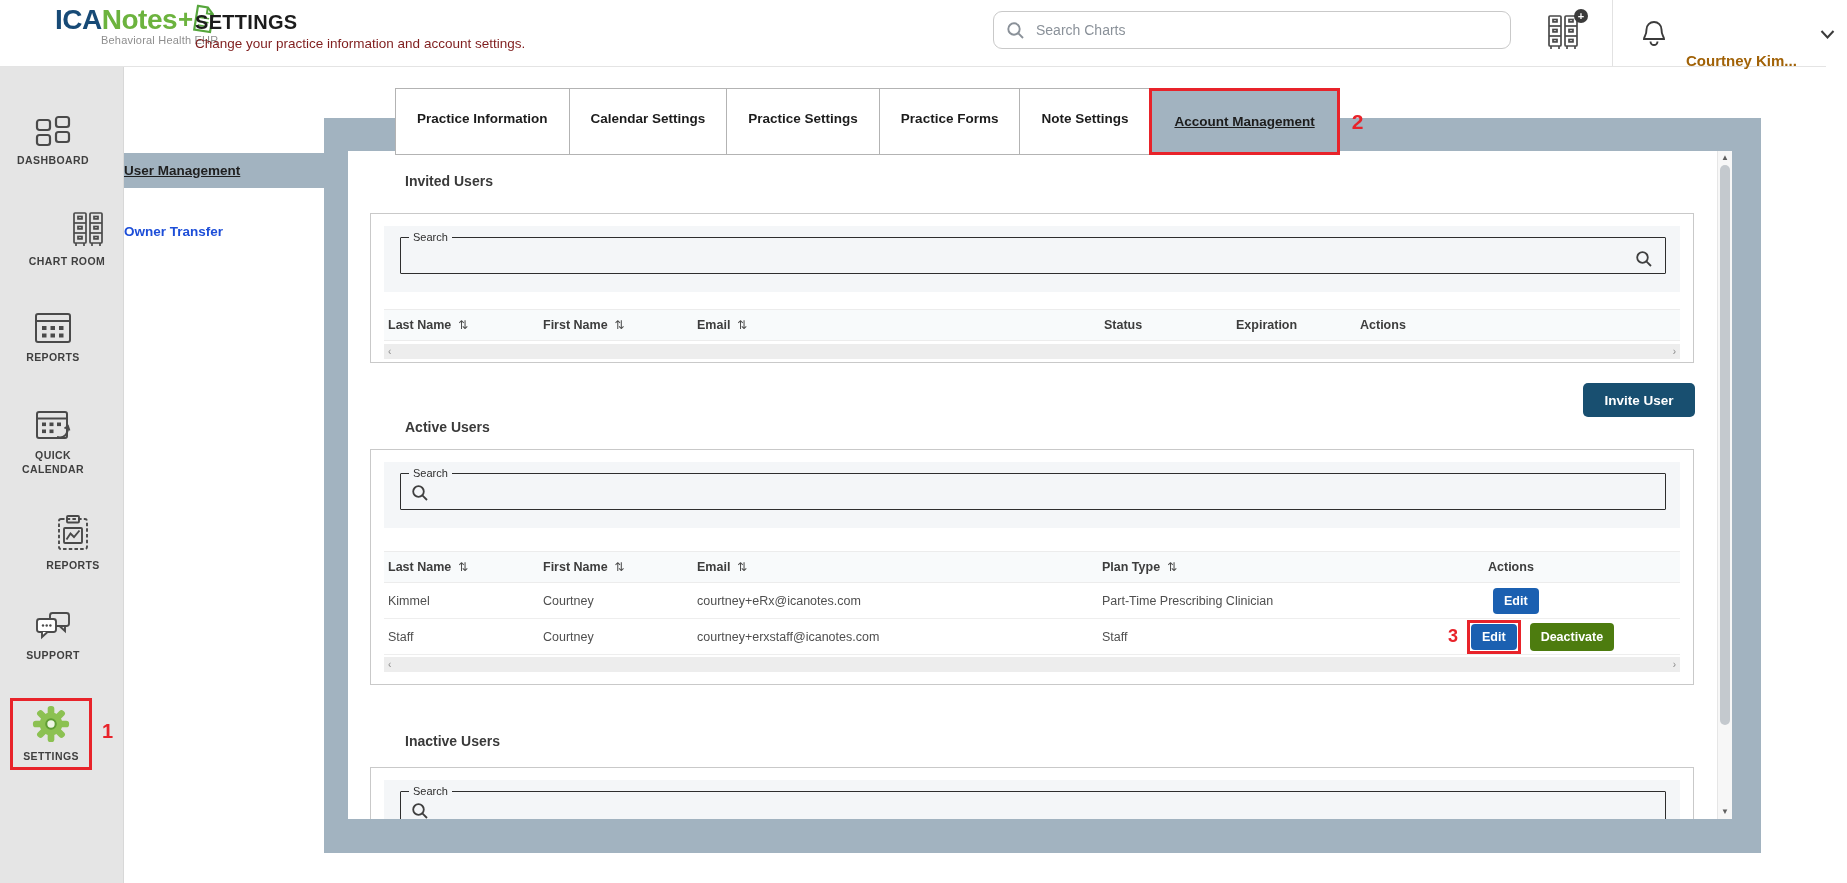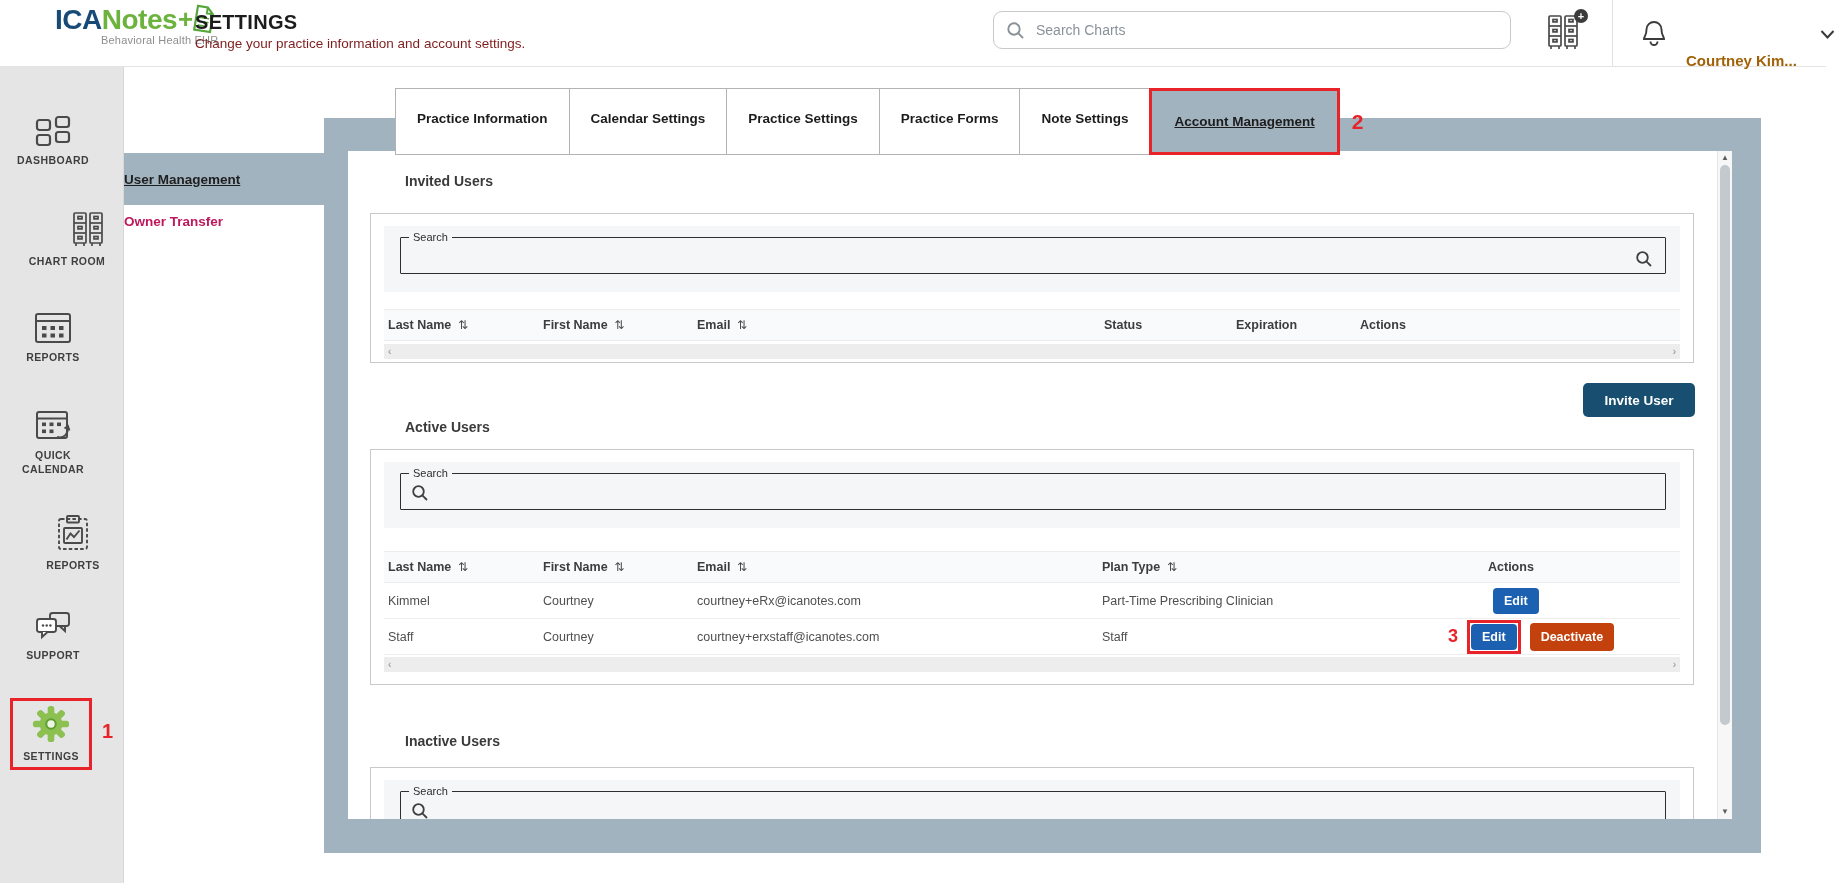--- a/index.html
+++ b/index.html
@@ -47,24 +47,24 @@
   
   .tabs-row{position:absolute;left:395px;top:88px;display:flex;align-items:stretch;z-index:15;}
   .tab{background:#fff;border:1px solid #b3b3b3;margin-left:-1px;padding:16px 21px;line-height:27px;
        font-size:13.5px;font-weight:bold;color:#1c1c1c;white-space:nowrap;cursor:pointer;}
   .tab:first-child{margin-left:0;}
   .tab.active{background:#a2b3c0;border-color:#a2b3c0;text-decoration:underline;}
   .ann-box-tab{border:3px solid #e8232a;margin-left:-1px;display:flex;}
   .ann-2{align-self:center;margin-left:12px;font-size:21px;}
 
   
-  .subnav-active{position:absolute;left:112px;top:153px;width:212px;height:52px;background:#a2b3c0;
+  .subnav-active{position:absolute;left:112px;top:153px;width:212px;height:35px;background:#a2b3c0;
                  display:flex;align-items:center;padding-left:12px;z-index:6;cursor:pointer;}
   .subnav-active .subnav-label{font-size:13.5px;font-weight:bold;color:#1f1f1f;text-decoration:underline;}
-  .subnav-item{position:absolute;left:124px;top:214px;font-size:13.5px;font-weight:bold;color:#be185d;cursor:pointer;}
+  .subnav-item{position:absolute;left:124px;top:224px;font-size:13.5px;font-weight:bold;color:#1d4ed8;cursor:pointer;}
 
   
   .panel{position:absolute;left:324px;top:118px;width:1437px;height:735px;background:#a2b3c0;z-index:5;}
   .card{position:absolute;left:24px;top:33px;width:1384px;height:668px;background:#fff;overflow:hidden;}
   .sec-heading{position:absolute;left:57px;font-size:14px;font-weight:bold;color:#3a3a3a;}
   .box{position:absolute;left:22px;width:1324px;background:#fff;border:1px solid #c9c9c9;}
   .strip{position:absolute;left:13px;right:13px;top:12px;height:66px;background:#f4f6f8;}
   .search-fieldset{position:absolute;left:16px;right:14px;top:6px;height:42px;border:1.6px solid #2e2e2e;
                    margin:0;padding:0;background:transparent;border-radius:1px;}
   .search-fieldset legend{font-size:11px;color:#2e2e2e;margin-left:8px;padding:0 4px;line-height:1;margin-top:20px;}
@@ -78,21 +78,21 @@
   .trow{position:absolute;left:13px;right:13px;height:36px;border-bottom:1px solid #eeeeee;background:#fff;}
   .tcell{position:absolute;top:0;height:100%;display:flex;align-items:center;
          font-size:12.5px;color:#4f4f4f;white-space:nowrap;}
   .hscroll{position:absolute;left:13px;right:13px;height:15px;background:#ededed;cursor:pointer;}
   .hs-arrow{position:absolute;top:1px;font-size:10px;color:#8a8a8a;line-height:13px;}
   .hs-left{left:4px;} .hs-right{right:4px;}
   .btn{display:inline-flex;align-items:center;justify-content:center;height:26px;padding:0 11px;
        border:none;border-radius:4px;color:#fff;font-size:12.5px;font-weight:bold;cursor:pointer;
        font-family:"Liberation Sans",sans-serif;white-space:nowrap;}
   .btn-edit{background:#1b60b1;}
-  .btn-deactivate{background:#c2410c;height:28px;}
+  .btn-deactivate{background:#4d7c0f;height:28px;}
   .btn-invite{position:absolute;left:1235px;top:232px;width:112px;height:34px;background:#184f70;
               color:#fff;font-size:13.5px;font-weight:bold;border:none;border-radius:5px;cursor:pointer;
               font-family:"Liberation Sans",sans-serif;}
   .actions-cell{position:absolute;top:0;height:100%;display:flex;align-items:center;gap:9px;}
   .ann-box-btn{border:3px solid #e8232a;padding:1px;display:inline-flex;}
   .ann-3{font-size:18px;}
 
   
   .vscroll{position:absolute;right:0;top:0;width:15px;height:668px;background:#f7f7f7;
            border-left:1px solid #e6e6e6;cursor:pointer;}

